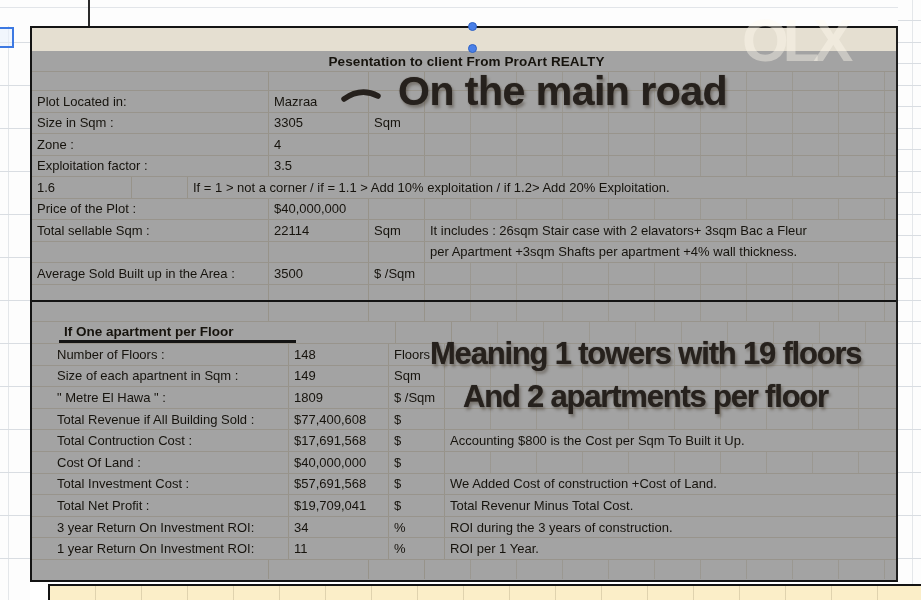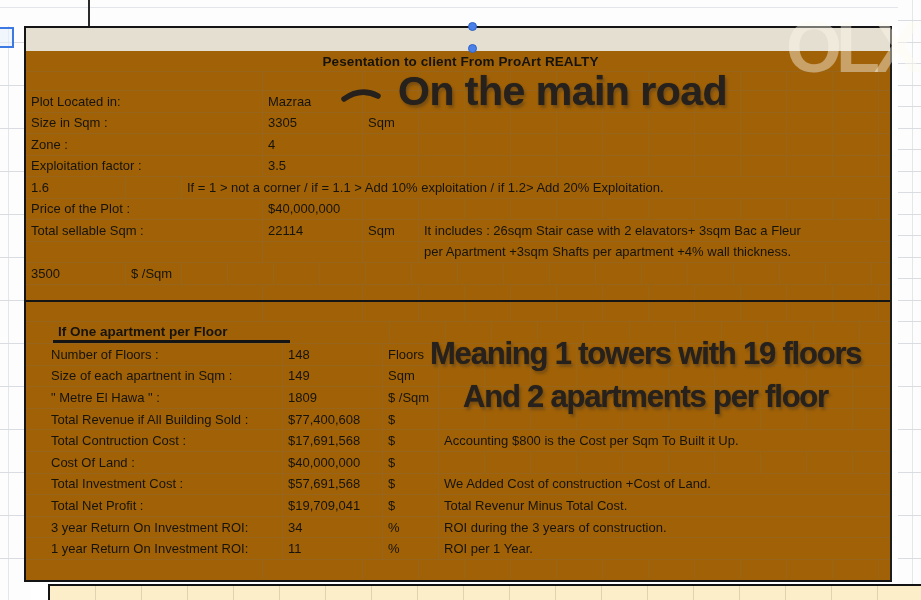--- a/index.html
+++ b/index.html
@@ -22,22 +22,22 @@
   .top-strip .vline { position:absolute; left:88px; top:0; width:2px; height:26px; background:#2a2a2a; }
   .right-strip {
     position:absolute; left:898px; top:0; width:23px; height:584px; background:#fdfdfd;
     background-image:
       repeating-linear-gradient(to bottom, transparent 0 20.5px, #d9dde2 20.5px 21.5px),
       linear-gradient(to right, transparent 0 14px, #e4e7ea 14px 15px, transparent 15px);
   }
 
   
   .sheet {
-    position:absolute; left:24px; top:26px; width:868px; height:556px;
-    background:#a16207;
+    position:absolute; left:30px; top:26px; width:868px; height:556px;
+    background:#a3a3a3;
     border-top:2.5px solid #141414;
     border-left:2.5px solid #141414;
     border-right:2px solid #1e1e1e;
     border-bottom:2.5px solid #141414;
   }
   .row { display:flex; width:100%; position:relative; border-bottom:1px solid rgba(125,112,82,0.28); }
   .row.noline { border-bottom:none; }
   .cell {
     display:flex; align-items:center; padding-left:5px;
     font-size:13px; color:#16130d; white-space:nowrap; overflow:visible;
@@ -75,22 +75,22 @@
   .handle-dot {
     position:absolute; width:9px; height:9px; border-radius:50%;
     background:#4a80e8; border:1px solid #2f62c4; z-index:5;
   }
   .dot-top { left:468px; top:22px; }
   .dot-bottom { left:468px; top:44px; }
 
   
   .watermark {
     position:absolute; left:742px; top:6px; z-index:3;
-    font-size:72px; font-weight:bold; letter-spacing:-6px;
-    color:rgba(255,251,238,0.42); pointer-events:none;margin-left:44px;
+    font-size:60px; font-weight:bold; letter-spacing:-6px;
+    color:rgba(255,251,238,0.42); pointer-events:none;
   }
 
   
   .annot {
     position:absolute; z-index:6; font-weight:bold; color:#26211d;
     text-shadow:2px 3px 3px rgba(55,44,32,0.38), 0 0 1px rgba(40,32,22,0.65);
     letter-spacing:-0.5px; white-space:nowrap;
   }
   .annot-road { left:398px; top:68px; font-size:41px; }
   .annot-towers1 { left:430px; top:336px; font-size:31px; letter-spacing:-1.2px; }
@@ -166,20 +166,21 @@
       <div class="cell c-unit">Sqm</div>
       <div class="cell c-note">It includes : 26sqm Stair case with 2 elavators+ 3sqm Bac a Fleur</div>
     </div>
     <div class="row r-data">
       <div class="cell c-label"></div>
       <div class="cell c-value"></div>
       <div class="cell c-unit"></div>
       <div class="cell c-note">per Apartment +3sqm Shafts per apartment +4% wall thickness.</div>
     </div>
     <div class="row r-data">
+      <div class="cell c-label">Average Sold Built up in the Area :</div>
       <div class="cell c-value">3500</div>
       <div class="cell c-unit">$ /Sqm</div>
       <div class="cell c-note gridbg"></div>
     </div>
 
     <div class="row r-sep1">
       <div class="cell c-label"></div>
       <div class="cell c-value"></div>
       <div class="cell c-unit"></div>
       <div class="cell c-note gridbg"></div>

